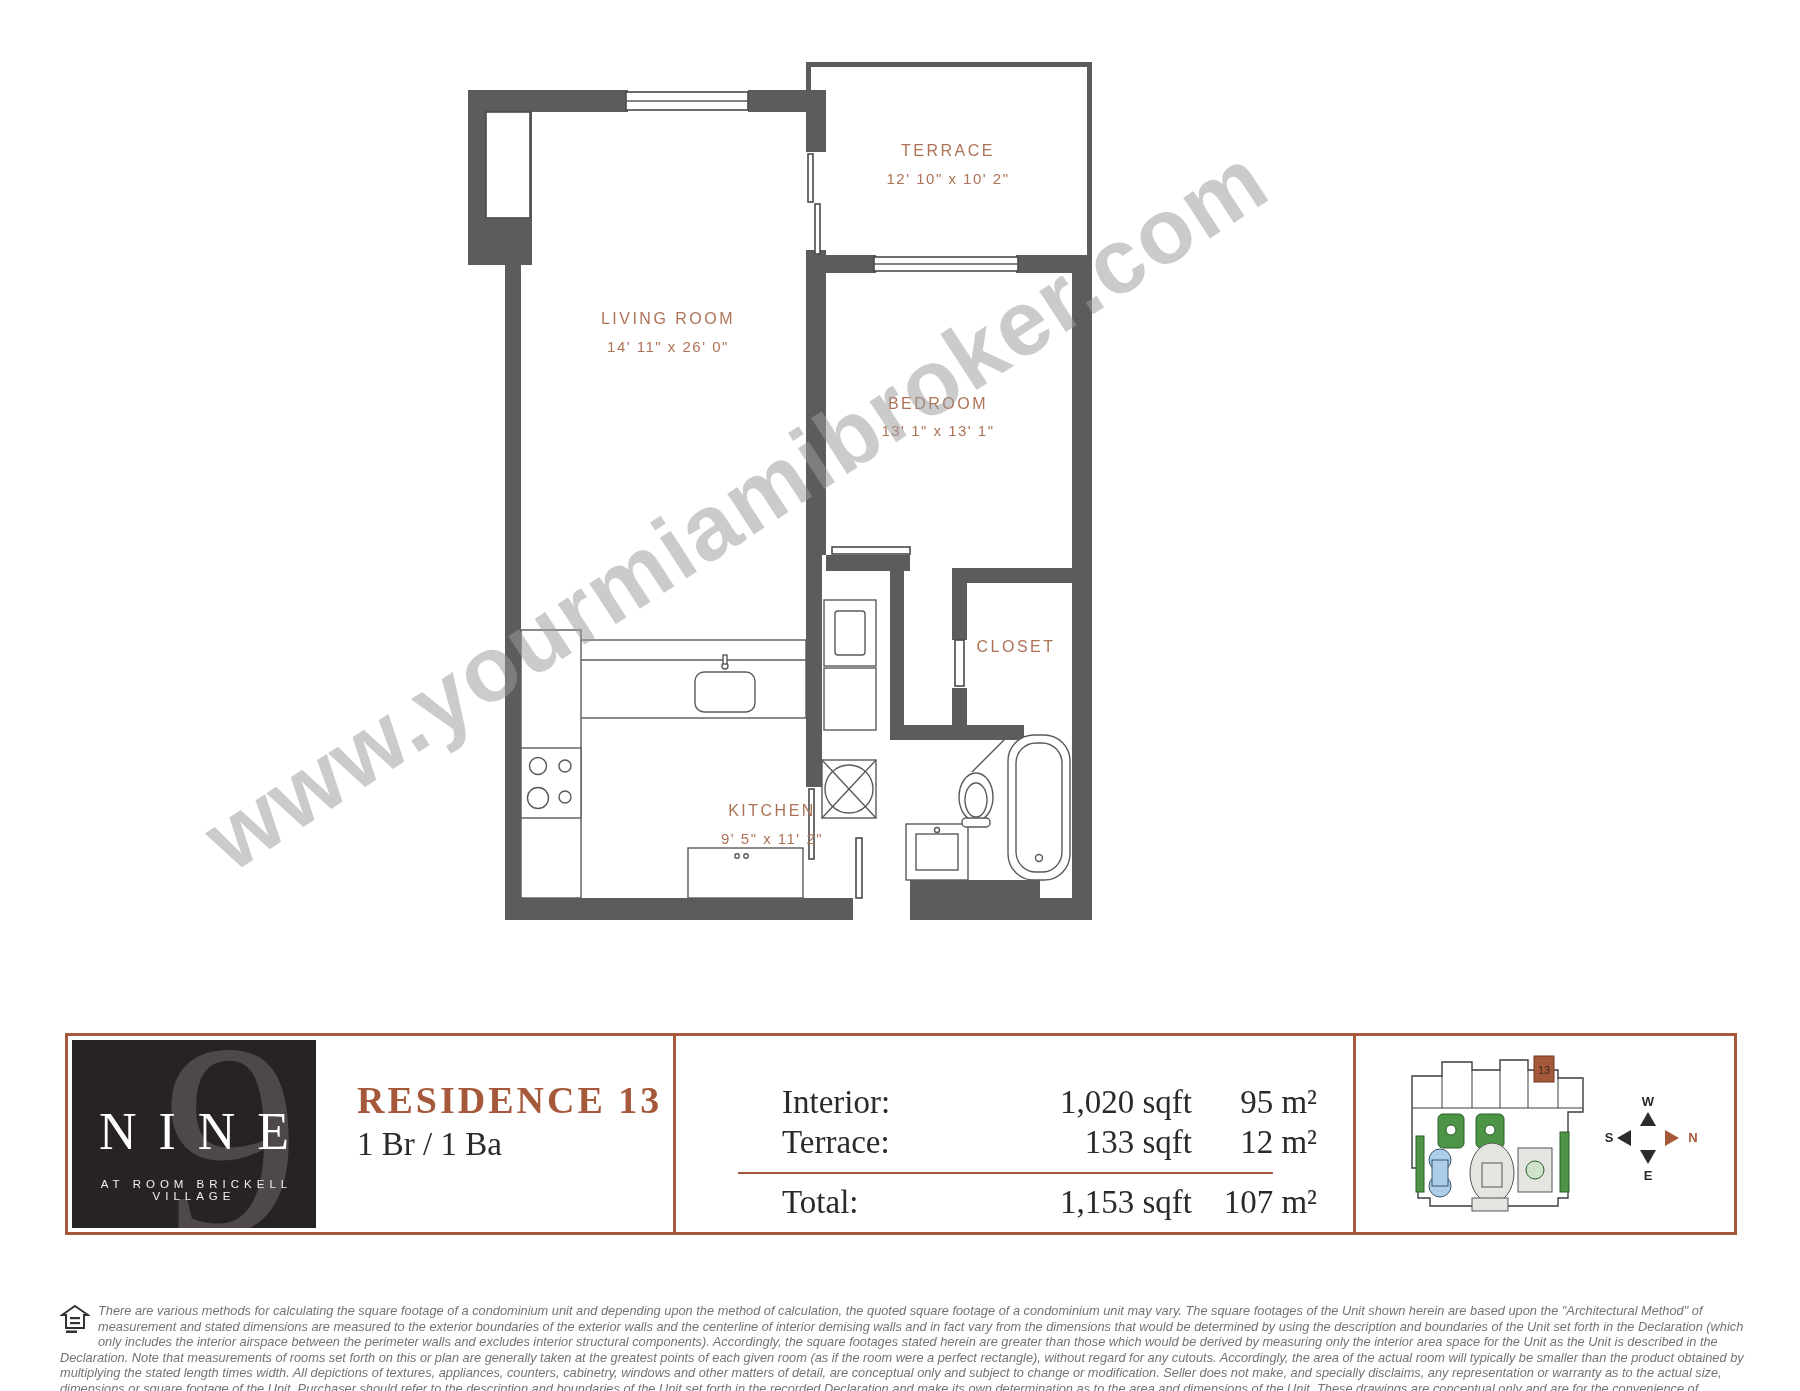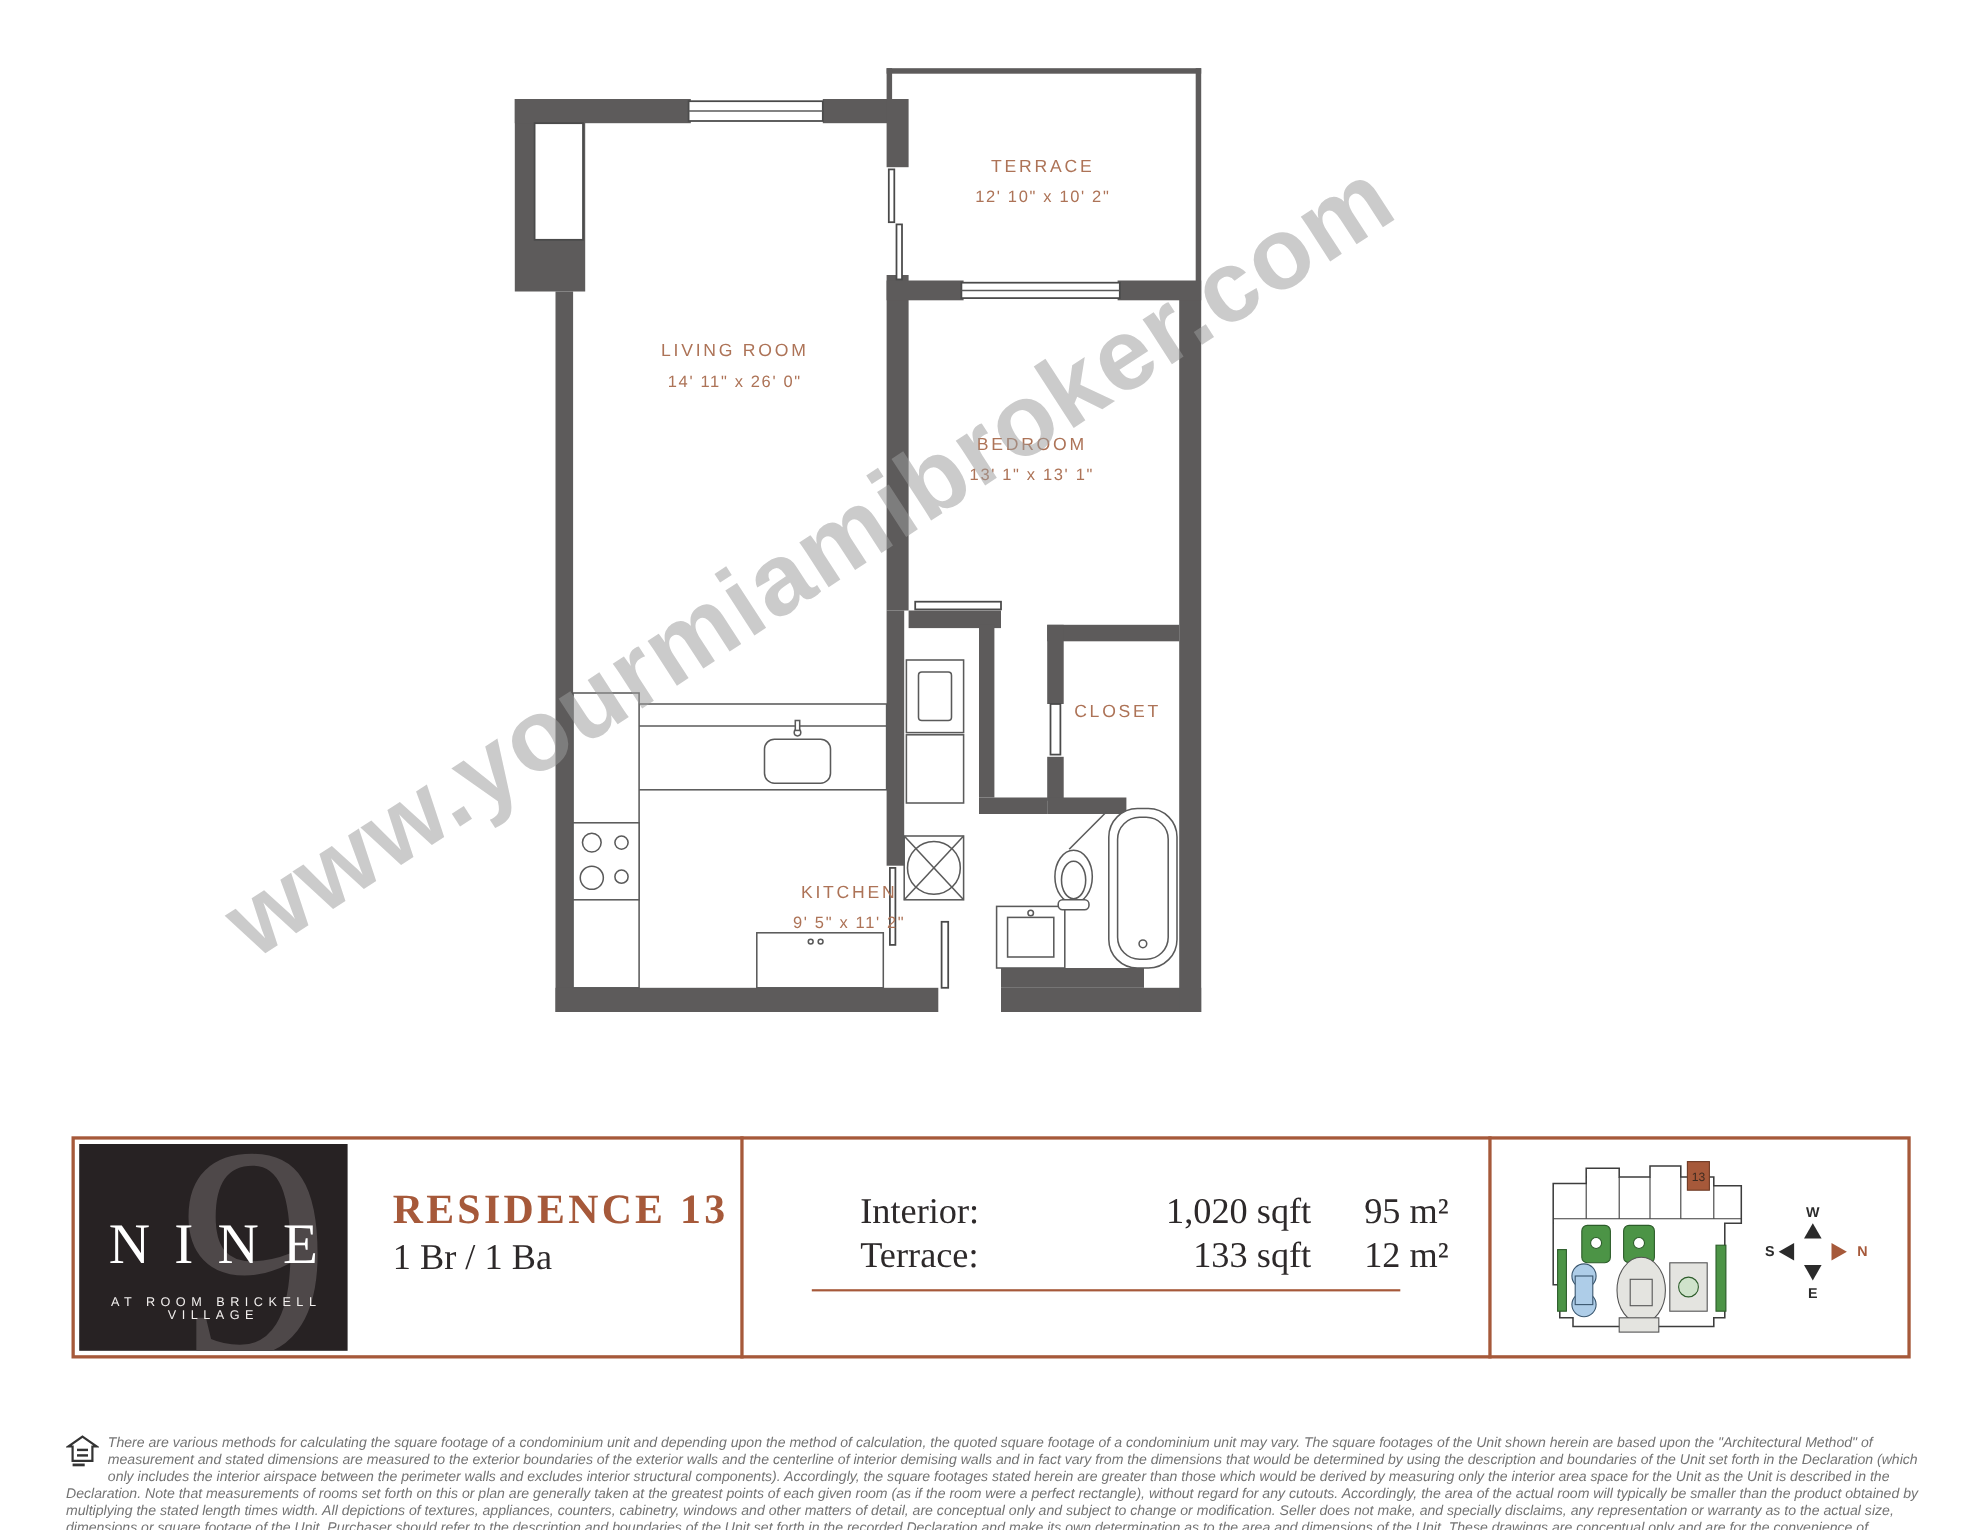--- a/index.html
+++ b/index.html
@@ -191,20 +191,25 @@
     <span class="a-label">Interior:</span>
     <span class="a-sqft">1,020 sqft</span>
     <span class="a-sqm">95 m²</span>
   </div>
   <div class="arow">
     <span class="a-label">Terrace:</span>
     <span class="a-sqft">133 sqft</span>
     <span class="a-sqm">12 m²</span>
   </div>
   <hr id="areas-rule">
+  <div class="arow">
+    <span class="a-label">Total:</span>
+    <span class="a-sqft">1,153 sqft</span>
+    <span class="a-sqm">107 m²</span>
+  </div>
 </div>
 
 <svg id="keyplan" viewBox="0 0 260 170">
   <path class="kp-outline" d="M12,28 L42,28 L42,14 L72,14 L72,22 L100,22 L100,12 L128,12 L128,22 L158,22 L158,30 L183,30 L183,64 L168,64 L168,150 L158,150 L158,158 L30,158 L30,150 L18,150 L18,120 L12,120 Z"></path>
   <line class="kp-line" x1="12" y1="60" x2="183" y2="60"></line>
   <line class="kp-line" x1="42" y1="28" x2="42" y2="60"></line>
   <line class="kp-line" x1="72" y1="22" x2="72" y2="60"></line>
   <line class="kp-line" x1="100" y1="22" x2="100" y2="60"></line>
   <line class="kp-line" x1="128" y1="22" x2="128" y2="60"></line>
   <line class="kp-line" x1="158" y1="30" x2="158" y2="60"></line>

